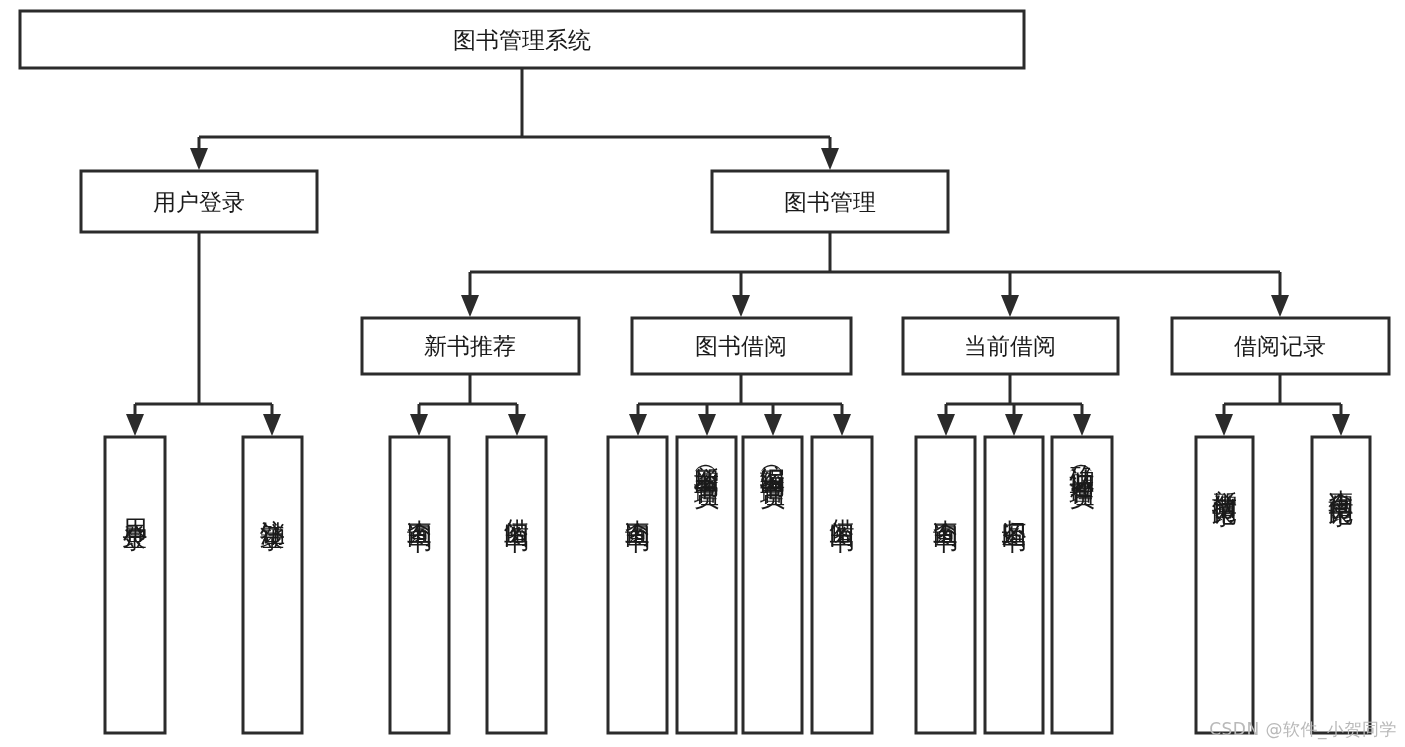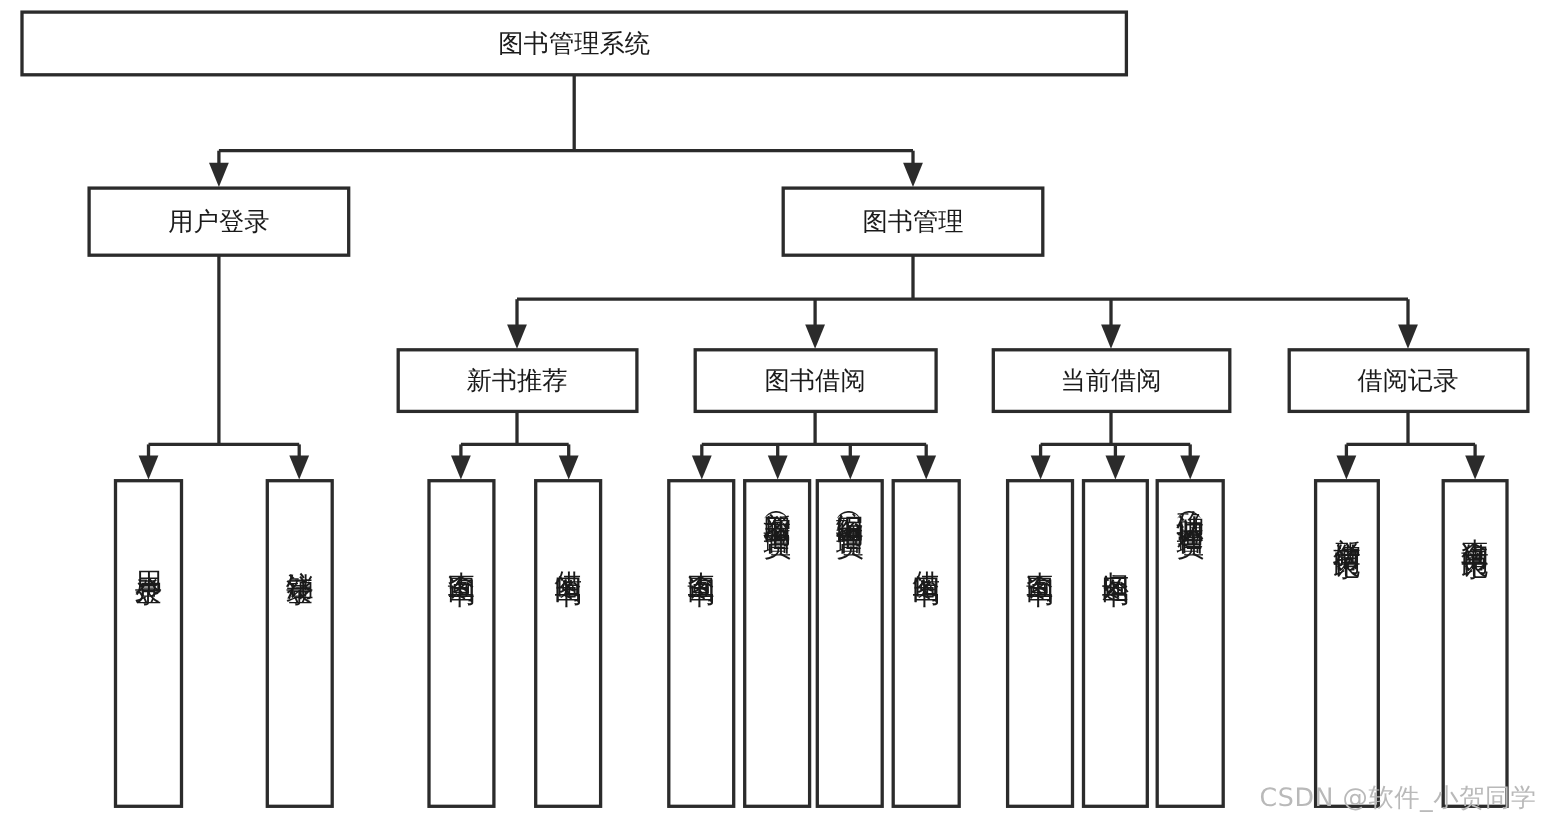--- a/index.html
+++ b/index.html
@@ -65,21 +65,21 @@
     line-height: 1;
     color: #1a1a1a;
     letter-spacing: 3px;
     white-space: nowrap;
   }
   .watermark {
     position: absolute;
     right: 8px;
     bottom: 6px;
     font-family: "DejaVu Sans", "Liberation Sans", sans-serif;
-    font-size: 23px;
+    font-size: 17px;
     color: #b9b9b9;
     white-space: nowrap;
     letter-spacing: 0.5px;
   }
 </style>
 </head>
 <body>
 
 <div id="diagram-root">
 

